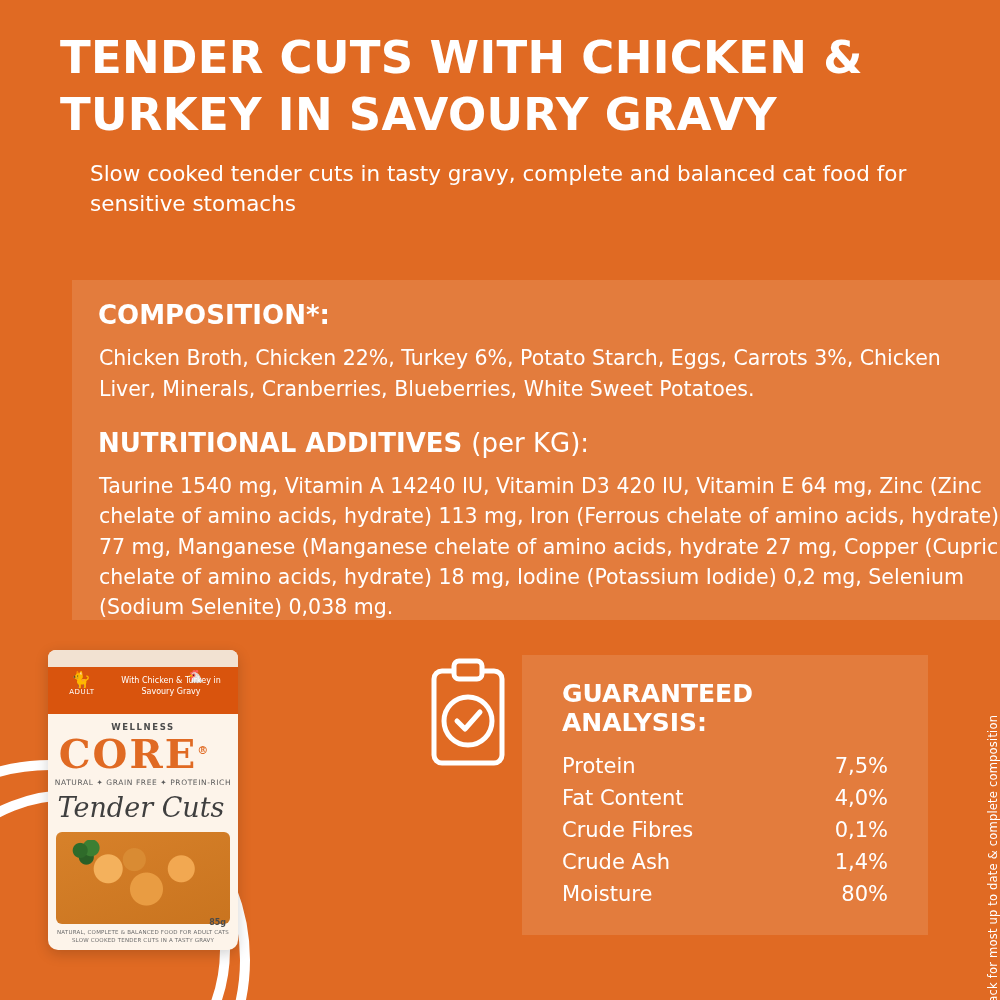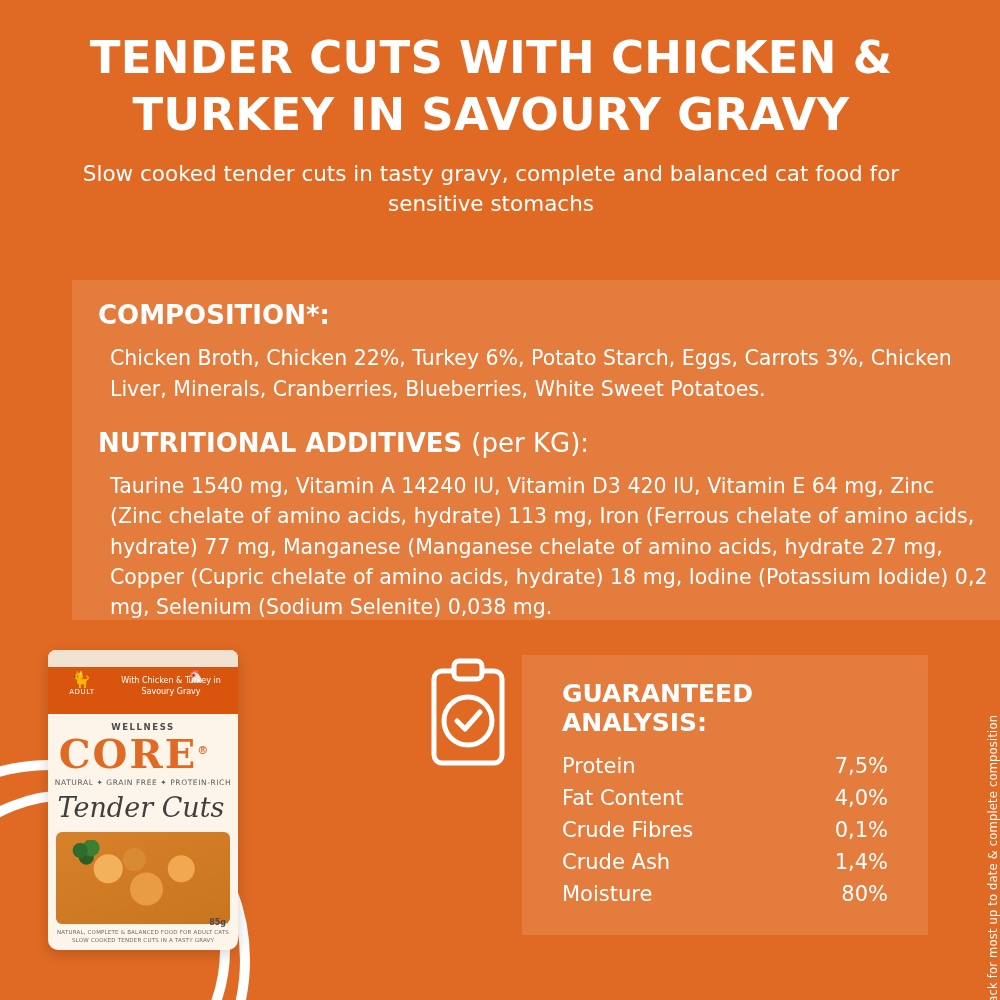--- a/index.html
+++ b/index.html
@@ -29,23 +29,23 @@
   }
   .swoosh-2 {
     width: 380px; height: 380px;
     left: -150px; top: 760px;
   }
 
   
   .header {
     position: absolute;
     top: 30px;
-    left: 51px;
+    left: 60px;
     width: 880px;
-    text-align: center;
+    text-align: left;
   }
   .title {
     font-size: 45px;
     font-weight: bold;
     line-height: 1.26;
     letter-spacing: 0.3px;
     margin: 0;
     text-transform: uppercase;
   }
   .subtitle {
@@ -74,21 +74,21 @@
     font-weight: bold;
     margin: 0 0 12px 0;
     line-height: 1.2;
   }
   .sec-heading .light {
     font-weight: normal;
   }
   .sec-body {
     font-size: 20.5px;
     line-height: 1.48;
-    margin: 12px;
+    margin: 1px;
     font-weight: 400;
   }
   .sec-heading-2 {
     margin-top: 24px;
   }
 
   
   .bottom-row {
     position: absolute;
     top: 645px;

